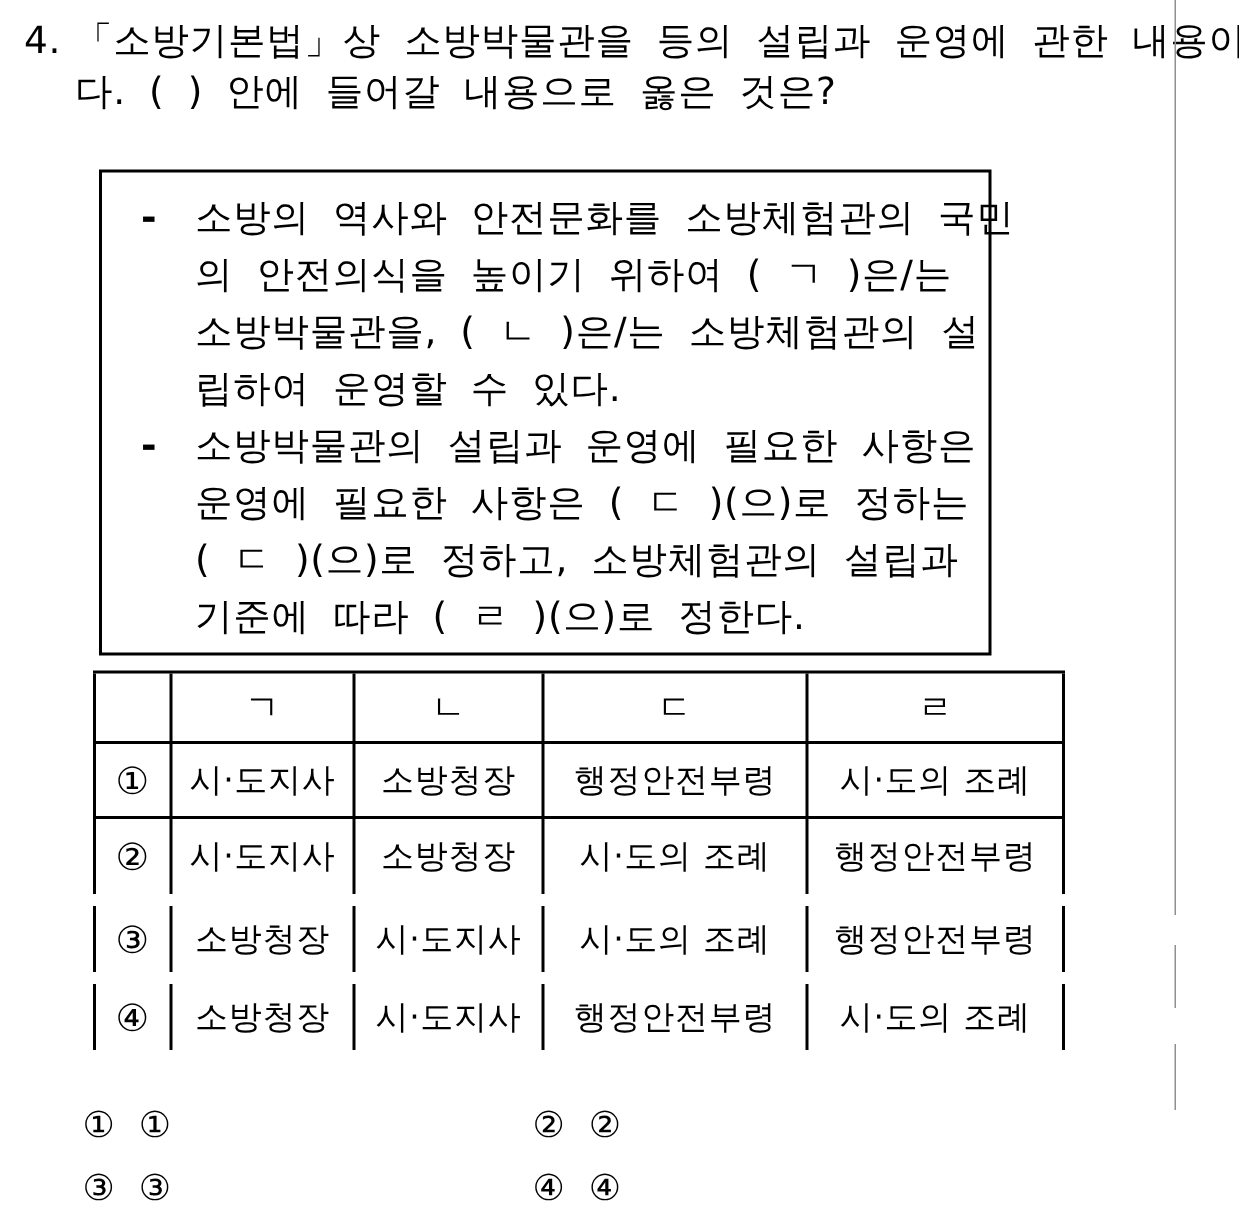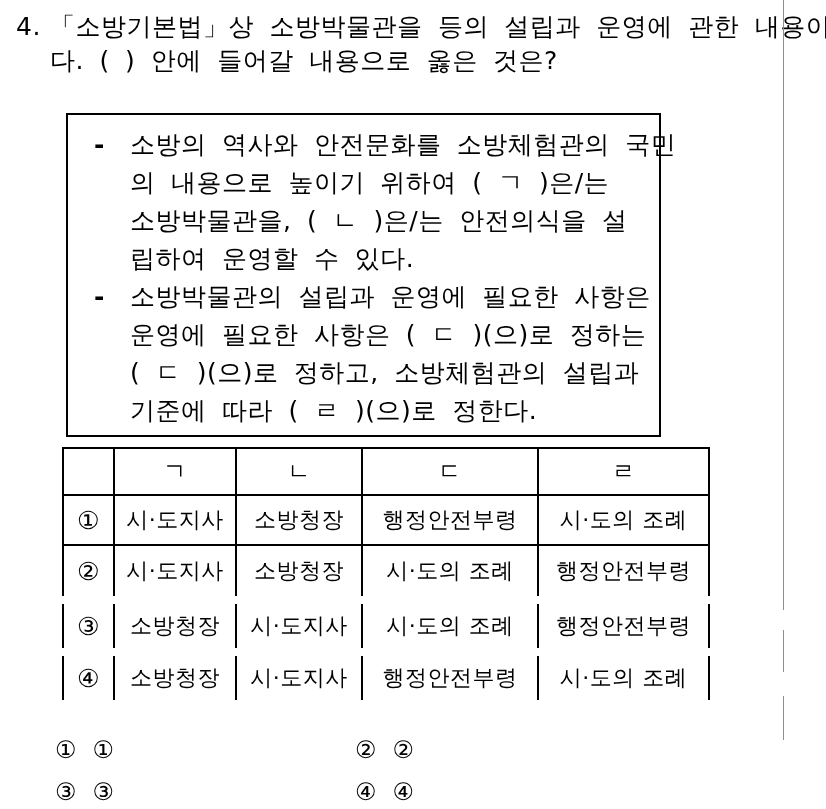--- a/index.html
+++ b/index.html
@@ -70,25 +70,25 @@
   </div>
 </div>
 
 <div class="pbox">
   <div class="pline">
     <span class="dash">-</span>
     <span>소방의 역사와 안전문화를 소방체험관의 국민</span>
   </div>
   <div class="pline">
     <span class="dash"></span>
-    <span>의 내용으로 높이기 위하여 ( ㄱ )은/는</span>
+    <span>의 안전의식을 높이기 위하여 ( ㄱ )은/는</span>
   </div>
   <div class="pline">
     <span class="dash"></span>
-    <span>소방박물관을, ( ㄴ )은/는 안전의식을 설</span>
+    <span>소방박물관을, ( ㄴ )은/는 소방체험관의 설</span>
   </div>
   <div class="pline">
     <span class="dash"></span>
     <span>립하여 운영할 수 있다.</span>
   </div>
   <div class="pline">
     <span class="dash">-</span>
     <span>소방박물관의 설립과 운영에 필요한 사항은</span>
   </div>
   <div class="pline">

